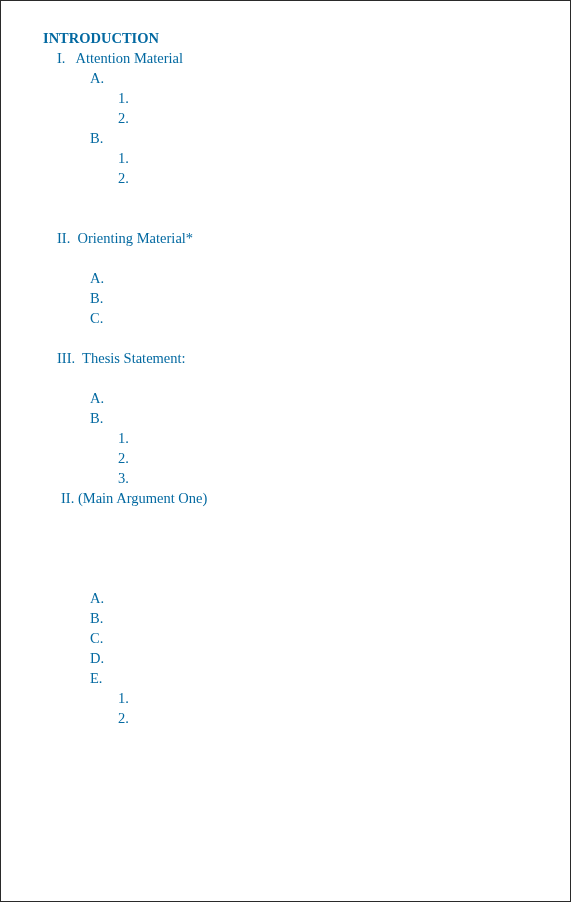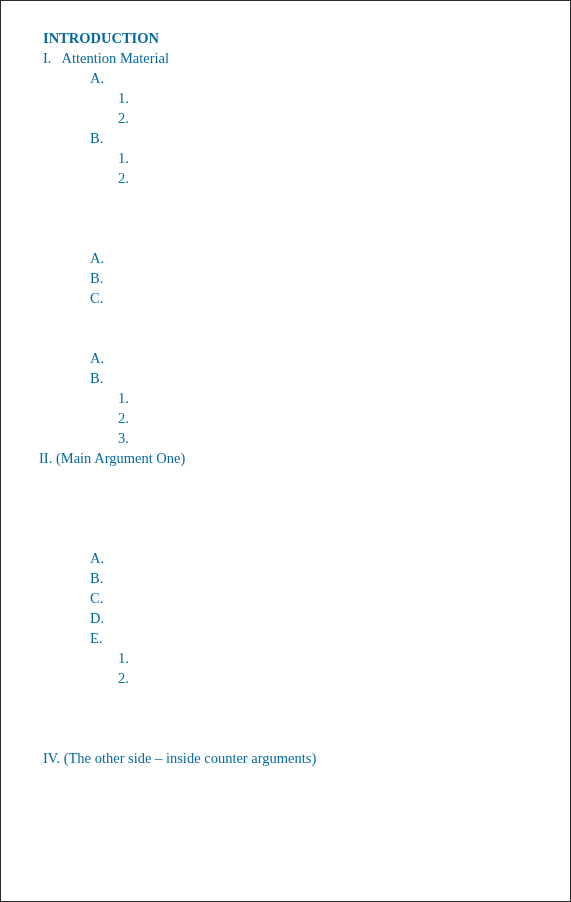--- a/index.html
+++ b/index.html
@@ -37,45 +37,47 @@
   }
   .spacer {
     height: 20px;
     line-height: 20px;
   }
   .heading {
     font-weight: bold;
   }
   
   .lvl-head   { padding-left: 42px; }
-  .lvl-roman  { padding-left: 42px; }
+  .lvl-roman  { padding-left: 56px; }
   .lvl-alpha  { padding-left: 89px; }
   .lvl-num    { padding-left: 117px; }
-  .lvl-roman-indent { padding-left: 38px; }
+  .lvl-roman-indent { padding-left: 60px; }
 </style>
 </head>
 <body>
 
 <div id="page">
   <div id="outline">
       <div class="line heading lvl-head">INTRODUCTION</div>
       <div class="line lvl-roman">I.   Attention Material</div>
       <div class="line lvl-alpha">A.</div>
       <div class="line lvl-num">1.</div>
       <div class="line lvl-num">2.</div>
       <div class="line lvl-alpha">B.</div>
       <div class="line lvl-num">1.</div>
       <div class="line lvl-num">2.</div>
       <div class="line lvl-roman spacer">&nbsp;</div>
       <div class="line lvl-roman spacer">&nbsp;</div>
+      <div class="line lvl-roman">II.  Orienting Material*</div>
       <div class="line lvl-roman spacer">&nbsp;</div>
       <div class="line lvl-alpha">A.</div>
       <div class="line lvl-alpha">B.</div>
       <div class="line lvl-alpha">C.</div>
       <div class="line lvl-roman spacer">&nbsp;</div>
+      <div class="line lvl-roman">III.  Thesis Statement:</div>
       <div class="line lvl-roman spacer">&nbsp;</div>
       <div class="line lvl-alpha">A.</div>
       <div class="line lvl-alpha">B.</div>
       <div class="line lvl-num">1.</div>
       <div class="line lvl-num">2.</div>
       <div class="line lvl-num">3.</div>
       <div class="line lvl-roman-indent">II. (Main Argument One)</div>
       <div class="line lvl-roman spacer">&nbsp;</div>
       <div class="line lvl-roman spacer">&nbsp;</div>
       <div class="line lvl-roman spacer">&nbsp;</div>
@@ -83,15 +85,14 @@
       <div class="line lvl-alpha">A.</div>
       <div class="line lvl-alpha">B.</div>
       <div class="line lvl-alpha">C.</div>
       <div class="line lvl-alpha">D.</div>
       <div class="line lvl-alpha">E.</div>
       <div class="line lvl-num">1.</div>
       <div class="line lvl-num">2.</div>
       <div class="line lvl-roman spacer">&nbsp;</div>
       <div class="line lvl-roman spacer">&nbsp;</div>
       <div class="line lvl-roman spacer">&nbsp;</div>
-      <div class="line lvl-roman">IV. (The other side – inside counter arguments)</div>
     </div>
 </div>
 
 </body></html>

